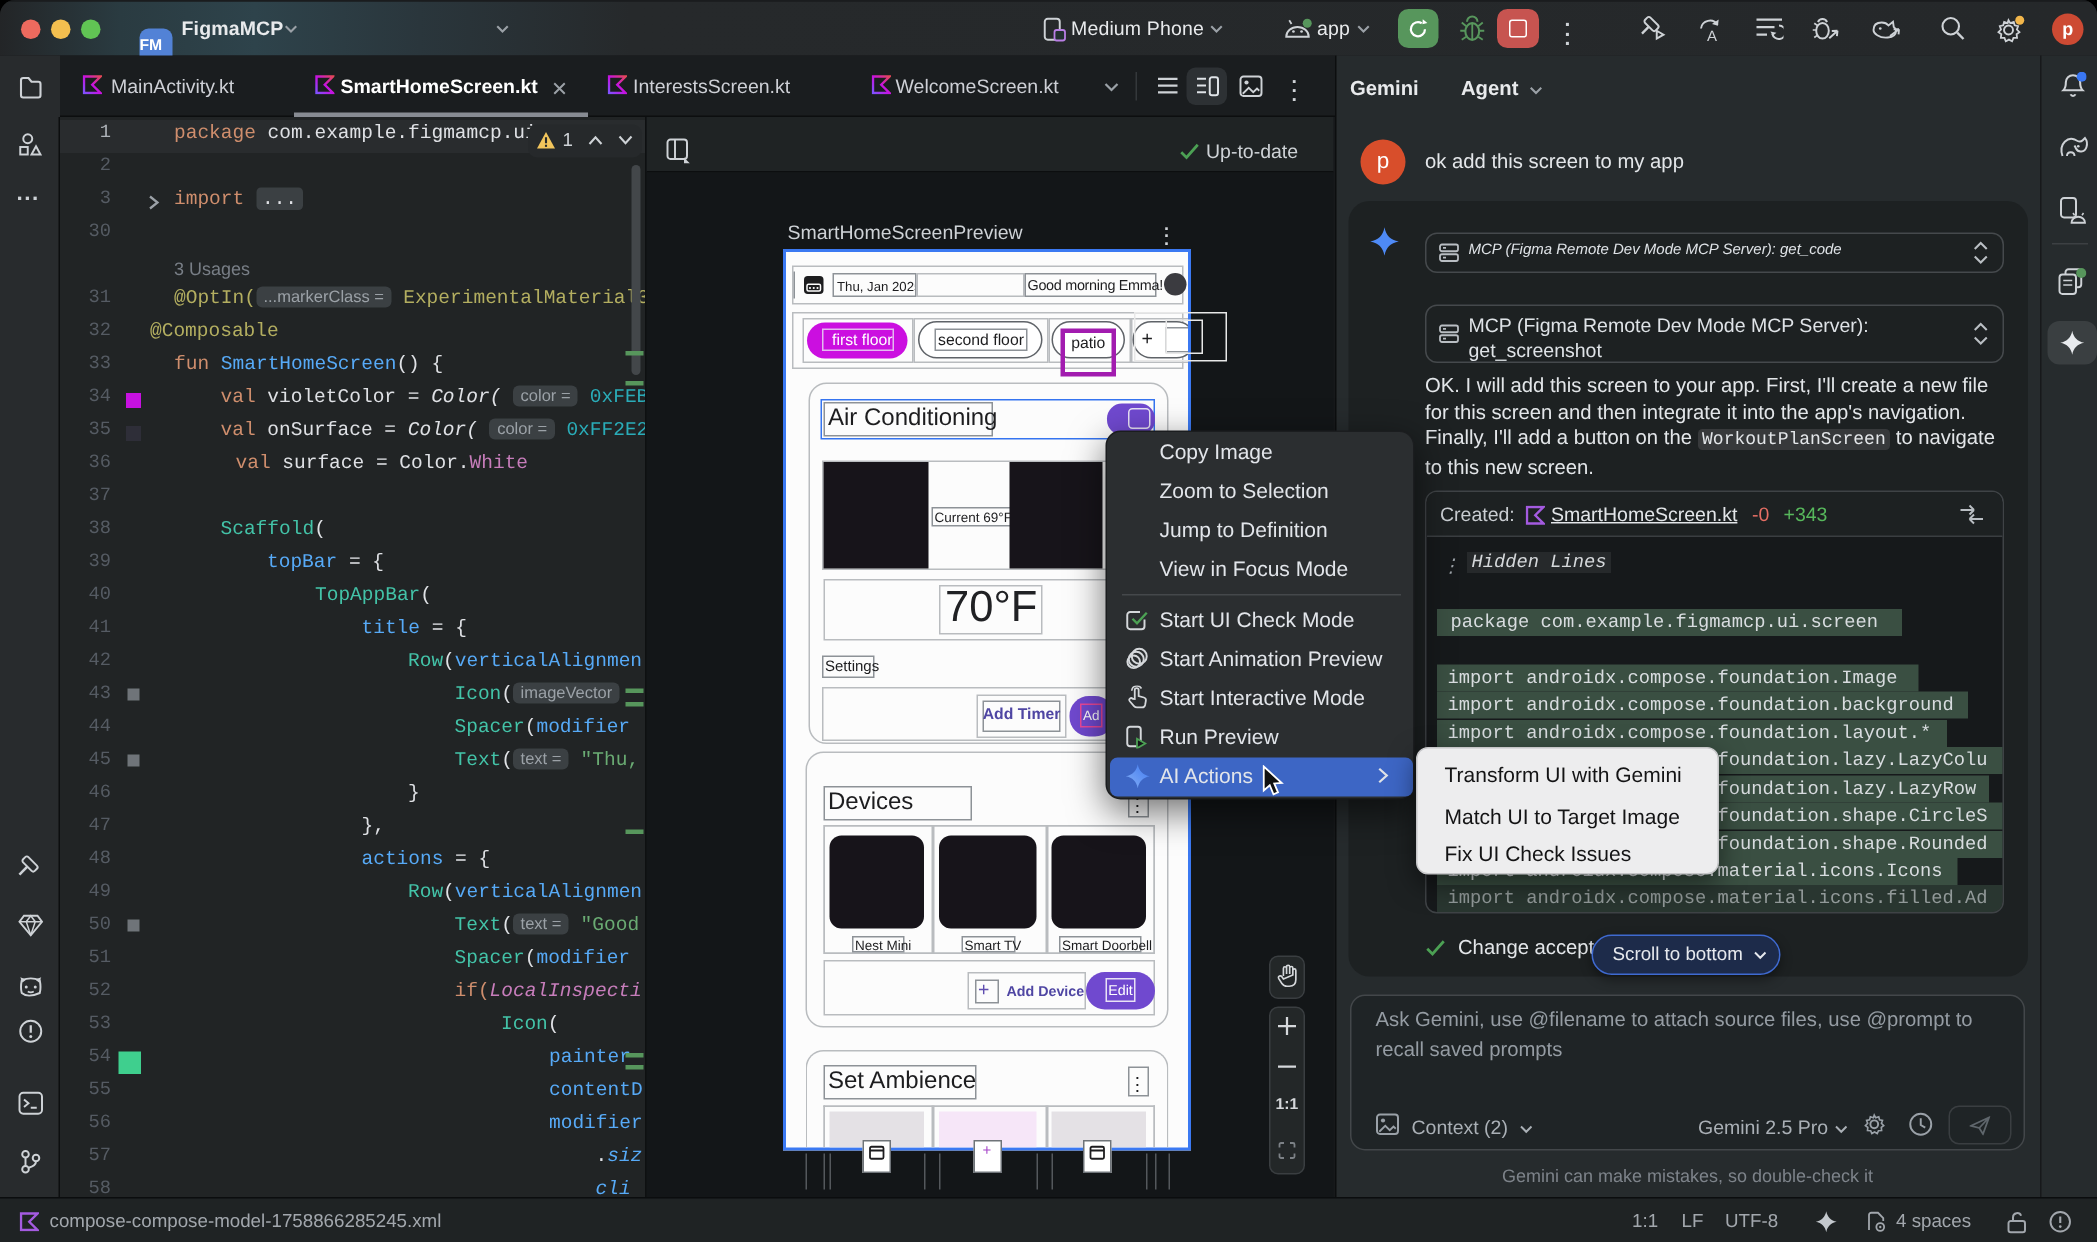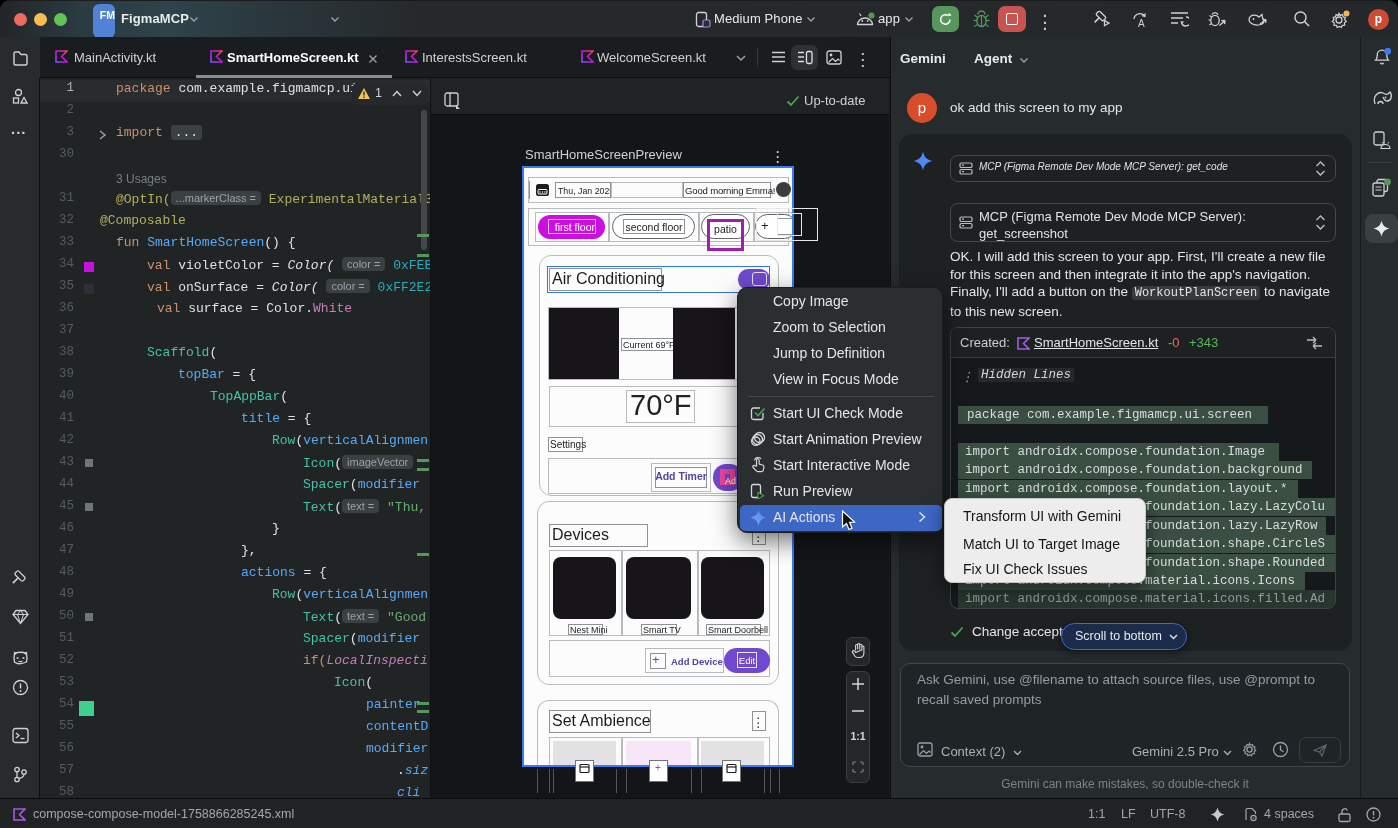--- a/index.html
+++ b/index.html
@@ -68,21 +68,21 @@
   .st { position:absolute; top:8px; font-size:12.5px; color:#a2a7ad; white-space:nowrap; }
 </style>
 </head>
 <body>
 <div id="win">
 
 <div id="titlebar">
   <div class="tl" style="left:14px;background:#ed6a5e;"></div>
   <div class="tl" style="left:34px;background:#f4bf4f;"></div>
   <div class="tl" style="left:54px;background:#61c454;"></div>
-  <div class="abs" style="left:93px;top:3px;width:22px;height:34px;border-radius:6px;background:#5282d6;color:#fff;font-size:10.5px;font-weight:bold;text-align:right;line-height:22px;">FM</div>
+  <div class="abs" style="left:93px;top:18px;width:22px;height:34px;border-radius:6px;background:#5282d6;color:#fff;font-size:10.5px;font-weight:bold;text-align:left;line-height:22px;">FM</div>
   <div class="tbtxt" style="left:121px;font-weight:bold;">FigmaMCP</div>
   <svg class="abs" style="left:189px;top:15px;" width="10" height="7" viewBox="0 0 10 7">
         <path d="M1.5 1.5 L5 5 L8.5 1.5" stroke="#9ba1a7" stroke-width="1.4" fill="none"></path>
       </svg>
   <div class="tbtxt" style="left:232px;margin-top:28px;">Version control</div>
   <svg class="abs" style="left:330px;top:15px;" width="10" height="7" viewBox="0 0 10 7">
         <path d="M1.5 1.5 L5 5 L8.5 1.5" stroke="#9ba1a7" stroke-width="1.4" fill="none"></path>
       </svg>
 
   <svg class="abs" style="left:694px;top:10px;" width="17" height="17" viewBox="0 0 17 17">
@@ -430,21 +430,21 @@
     <div class="pboxl" style="left:25px;top:218px;width:221px;height:41px;"></div>
     <div class="pbox" style="left:102px;top:222px;width:69px;height:33px;border-color:#b9bcbf;"></div>
     <div class="ptxt" style="left:106px;top:221px;font-size:29px;font-weight:400;color:#202124;">70°F</div>
     <div class="pbox" style="left:24px;top:269px;width:35px;height:15px;"></div>
     <div class="ptxt" style="left:26px;top:271px;font-size:10px;">Settings</div>
     <div class="pboxl" style="left:24px;top:290px;width:222px;height:36px;"></div>
     <div class="pbox" style="left:127px;top:295px;width:60px;height:29px;border-color:#b9bcbf;"></div>
     <div class="pbox" style="left:131px;top:299px;width:52px;height:21px;"></div>
     <div class="abs" style="left:131px;top:302px;width:52px;text-align:center;font-size:10.5px;font-weight:bold;color:#4f46a3;">Add Timer</div>
     <div class="abs" style="left:189px;top:296px;width:30px;height:27px;border-radius:13px;background:#7049cf;"></div>
-    <div class="abs" style="left:196px;top:301px;width:15px;height:16px;border:5px solid #ec4899;color:#fff;font-size:9px;text-align:center;line-height:15px;">Ad</div>
+    <div class="abs" style="left:196px;top:301px;width:15px;height:16px;border:1px solid #ec4899;color:#fff;font-size:9px;text-align:center;line-height:15px;">Ad</div>
 
     <div class="pboxl" style="left:13px;top:333px;width:242px;height:184px;border-radius:12px;"></div>
     <div class="pbox" style="left:25px;top:356px;width:99px;height:23px;"></div>
     <div class="ptxt" style="left:28px;top:358px;font-size:16px;">Devices</div>
     <div class="pbox" style="left:228px;top:357px;width:14px;height:20px;"></div>
     <div class="abs" style="left:233px;top:360px;width:4px;height:14px;color:#1d1d1f;font-size:9px;font-weight:bold;line-height:4.5px;">.<br>.<br>.</div>
     <div class="pboxl" style="left:25px;top:382px;width:221px;height:86px;"></div>
     <div class="pboxl" style="left:25px;top:382px;width:73px;height:86px;"></div>
     <div class="pboxl" style="left:98px;top:382px;width:76px;height:86px;"></div>
     <div class="pboxl" style="left:174px;top:382px;width:72px;height:86px;"></div>

